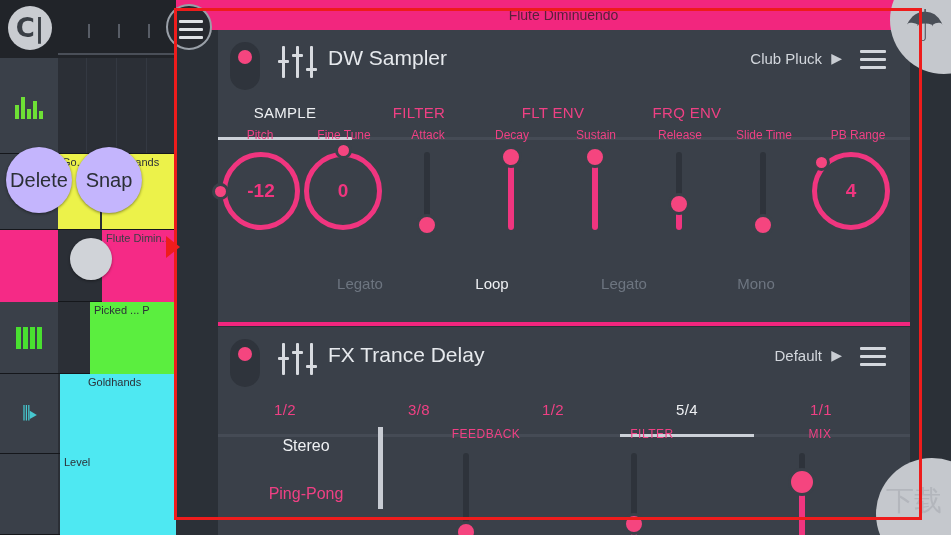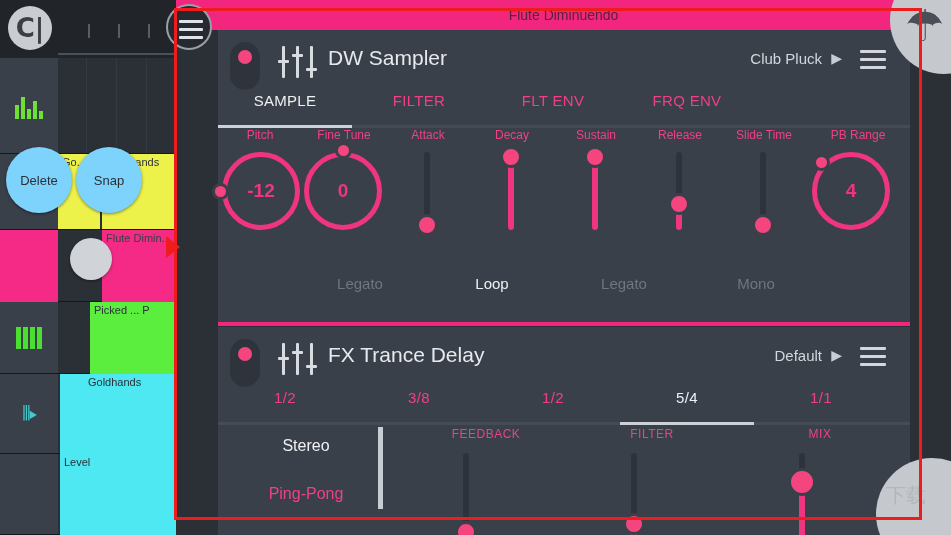--- a/index.html
+++ b/index.html
@@ -72,23 +72,23 @@
   .icon-bars i { display: block; width: 4px; background: #6ee035; }
   .icon-keys { display: flex; align-items: flex-end; gap: 2px; height: 22px; }
   .icon-keys i { display: block; width: 5px; height: 22px; background: #49e030; }
   .icon-wave {
     width: 34px; height: 28px;
     display: flex; align-items: center; justify-content: center;
     color: #46c8cf; font-size: 20px; letter-spacing: -2px;
   }
 
   .round-btn {
-    position: absolute; border-radius: 50%; background: #7dd3fc;
+    position: absolute; border-radius: 50%; background: #c4b5fd;
     display: flex; align-items: center; justify-content: center;
-    color: #2b2f36; font-size: 13px;
+    color: #2b2f36; font-size: 20px;
     box-shadow: 0 1px 3px rgba(0,0,0,.45);
   }
   .knob-handle {
     position: absolute; border-radius: 50%; background: #d0d3d8;
     box-shadow: 0 1px 3px rgba(0,0,0,.4);
   }
 
   
   .plugin-wrap {
     position: absolute; left: 176px; top: 0; width: 775px; height: 535px;
@@ -147,21 +147,21 @@
   .burger {
     position: absolute; right: 24px; top: 20px; width: 26px; height: 20px;
   }
   .burger i {
     position: absolute; left: 0; width: 26px; height: 3px; background: #d3d7dd; border-radius: 1px;
   }
   .burger i:nth-child(1) { top: 0; }
   .burger i:nth-child(2) { top: 8px; }
   .burger i:nth-child(3) { top: 16px; }
 
-  .tabrow { position: relative; height: 36px; }
+  .tabrow { position: relative; height: 36px; margin-top: 12px; }
   .tab {
     position: absolute; top: 0; text-align: center;
     font-size: 15px; color: #ef4084; letter-spacing: .3px;
   }
   .tab.active { color: #eef0f3; }
   .tab-underline-track {
     position: absolute; left: 0; bottom: 0; width: 100%; height: 3px; background: #454b55;
   }
   .tab-underline {
     position: absolute; bottom: 0; height: 3px; background: #ccd1d8;
@@ -208,21 +208,21 @@
   .fx-knob-title { position: absolute; font-size: 12px; color: #ef4084; text-align: center; letter-spacing: .5px; }
 
   
   .corner-circle {
     position: absolute; border-radius: 50%; background: #c5c8cd;
   }
   .fruit {
     position: absolute; color: #4a4f57; font-size: 44px; line-height: 1;
   }
   .watermark {
-    position: absolute; font-size: 20px; color: #b3b6bc; font-weight: normal;
+    position: absolute; font-size: 28px; color: #b3b6bc; font-weight: normal;
     font-family: "DejaVu Sans", sans-serif;
   }
 
   .annot {
     position: absolute; border: 3px solid #ee1c1c; background: transparent;
     pointer-events: none;
   }
 </style>
 </head>
 <body>

